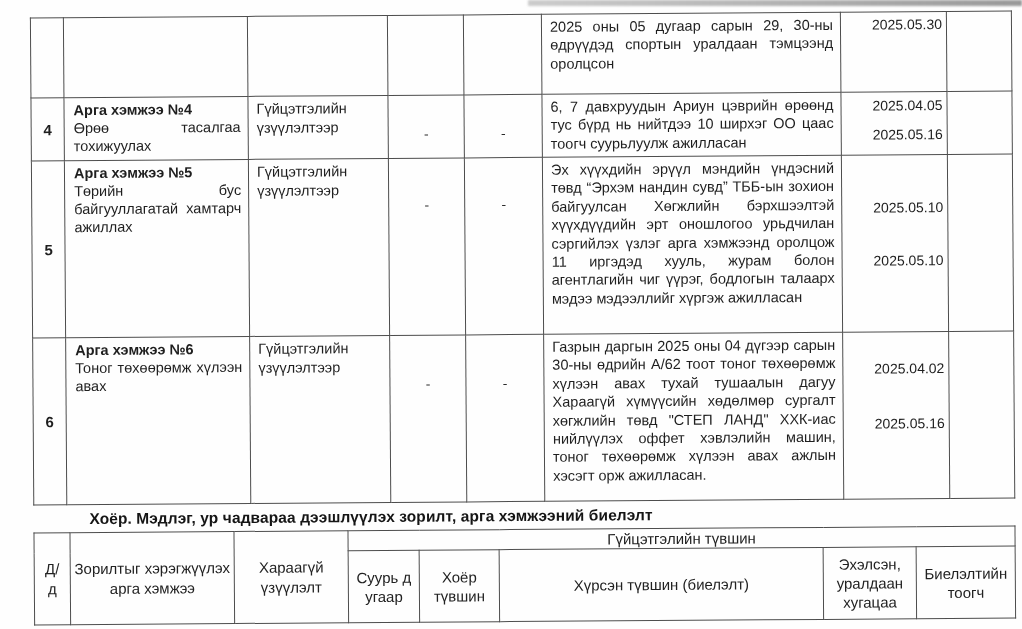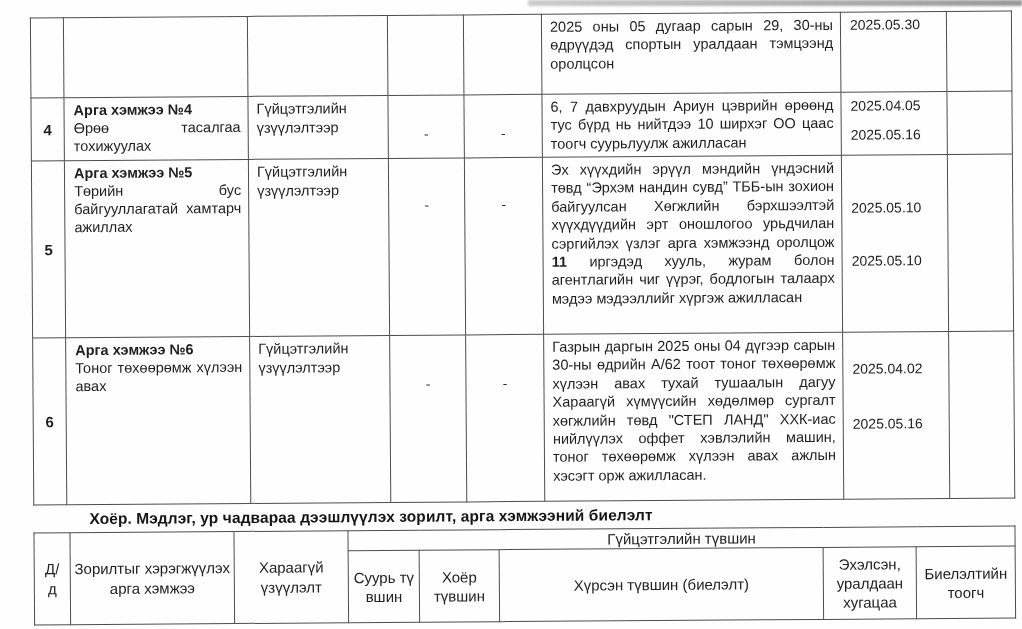--- a/index.html
+++ b/index.html
@@ -28,23 +28,23 @@
   .t1 tr.r3{height:167px;}
   .c-num{text-align:center;vertical-align:middle;font-weight:bold;font-size:15px;}
   .c-act{padding:3px 7px 3px 9px;text-align:justify;font-size:14.5px;line-height:1.25;}
   .act-title{font-weight:bold;}
   .c-ind{padding:3px 8px;font-size:14.5px;line-height:1.3;}
   .c-dash{text-align:center;font-size:14px;color:#2a2a2a;}
   .r1 .c-dash{vertical-align:middle;padding-top:14px;}
   .r2 .c-dash{padding-top:38px;}
   .r3 .c-dash{padding-top:40px;}
   .c-res{padding:3px 7px 3px 8px;text-align:justify;font-size:14.5px;line-height:1.27;}
-  .bold{font-weight:bold;}
+  .bold{font-weight:normal;}
   .c-date{padding:2px 4px 2px 9px;font-size:14px;}
-  .date{white-space:nowrap;}
+  .date{white-space:nowrap;text-align:right;}
   .date:empty{display:none;}
   .r0 .d1{margin-top:2px;}
   .r1 .d1{margin-top:3px;}  .r1 .d2{margin-top:13px;}
   .r2 .d1{margin-top:42px;} .r2 .d2{margin-top:37px;}
   .r3 .d1{margin-top:26px;} .r3 .d2{margin-top:39px;}
 
   
   .sec-heading{
     margin:5px 0 4px 56px;font-weight:bold;font-size:15.5px;color:#151515;
     letter-spacing:.1px;
@@ -168,21 +168,21 @@
         <col style="width:99px">
     </colgroup>
     <tbody>
         <tr class="g">
       <td class="left-head h-num" rowspan="2">Д/д</td>
       <td class="left-head" rowspan="2">Зорилтыг хэрэгжүүлэх арга хэмжээ</td>
       <td class="left-head" rowspan="2">Хараагүй үзүүлэлт</td>
       <td class="h-group" colspan="5">Гүйцэтгэлийн түвшин</td>
     </tr>
     <tr class="s">
-      <td class="sub h-base">Суурь түвшин</td>
+      <td class="sub h-base">Суурь дугаар</td>
       <td class="sub">Хоёр түвшин</td>
       <td class="sub">Хүрсэн түвшин (биелэлт)</td>
       <td class="sub">Эхэлсэн, уралдаан хугацаа</td>
       <td class="sub">Биелэлтийн тоогч</td>
     </tr>
   </tbody>
     </table>
 
 </div>
 

